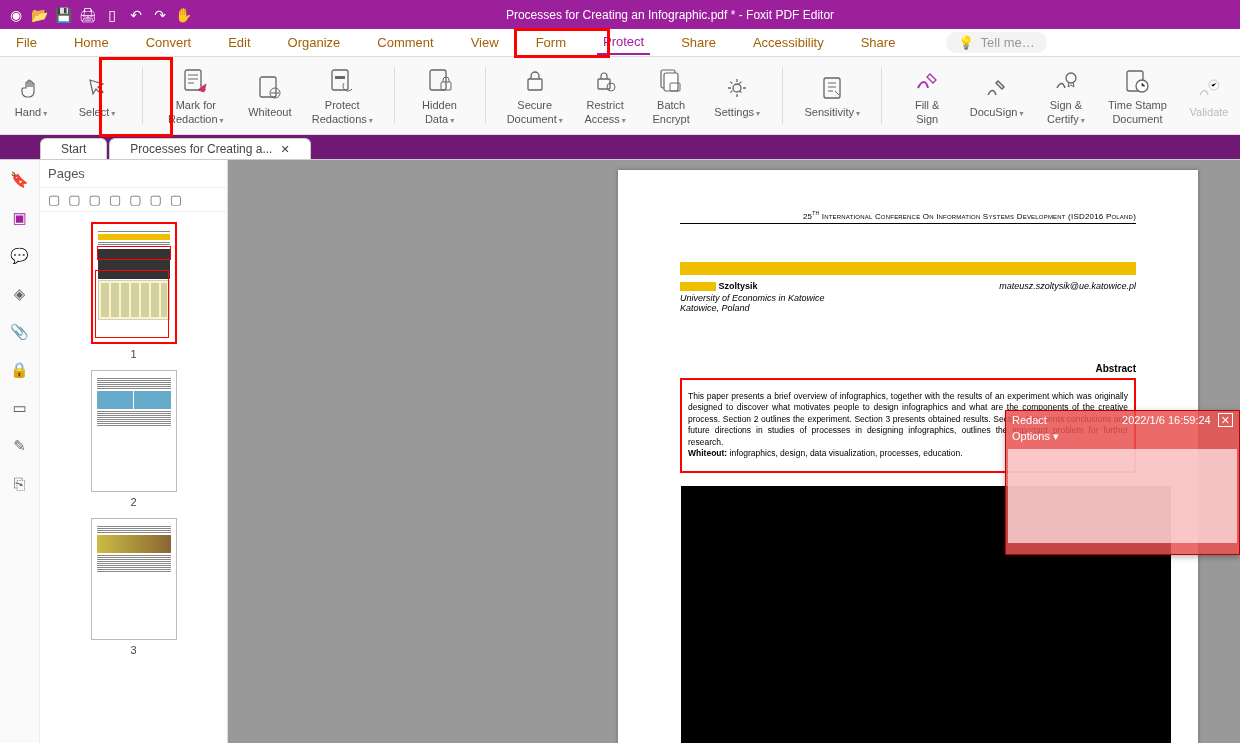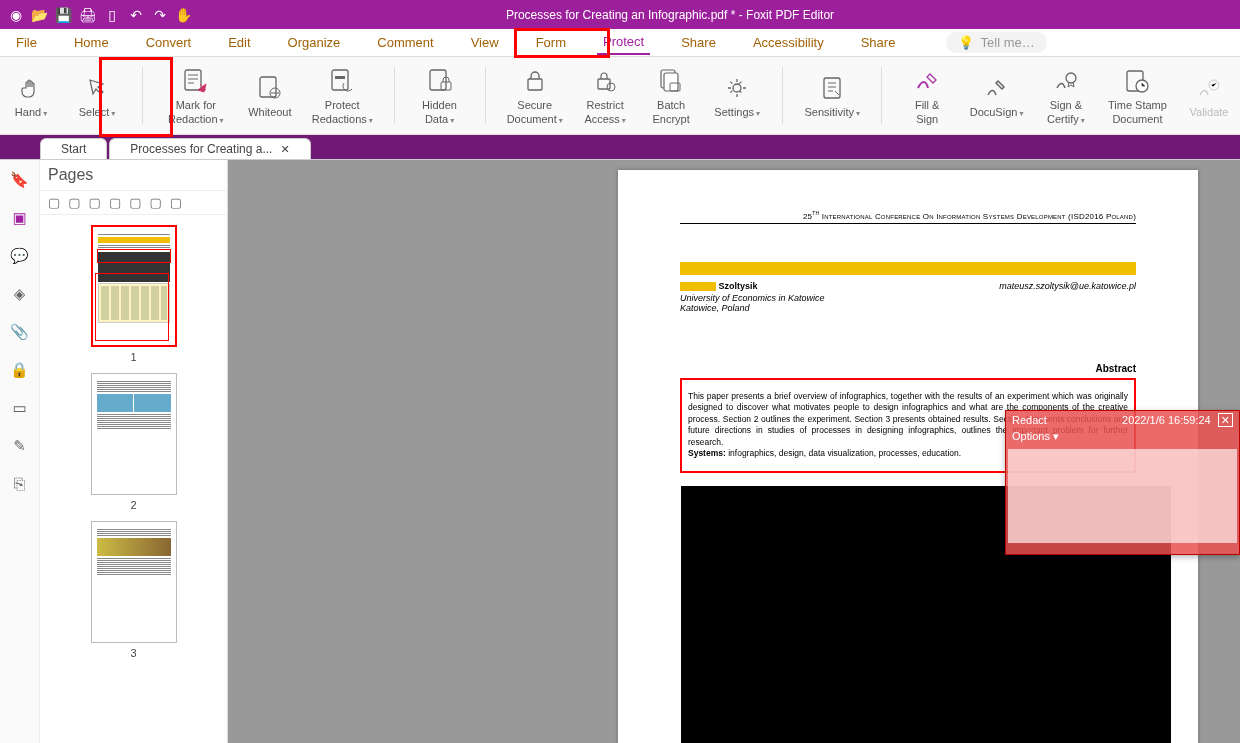--- a/index.html
+++ b/index.html
@@ -22,21 +22,21 @@
 .rsep{width:1px;background:#ddd;margin:6px 4px}
 .mark-highlight{border:3px solid red;position:absolute;top:57px;left:99px;width:74px;height:80px;z-index:5;pointer-events:none}
 .tabs{height:25px;background:#701a75;display:flex;align-items:end;padding-left:40px;border-bottom:1px solid #ccc}
 .tab{background:#fff;border:1px solid #ccc;border-bottom:none;border-radius:6px 6px 0 0;padding:3px 20px;font-size:12px;color:#444;display:flex;align-items:center;gap:8px;margin-right:2px}
 .tab .tx{font-size:11px;cursor:pointer}
 .workspace{display:flex;height:583px;position:relative}
 .sidepanel{width:40px;background:#fafafa;border-right:1px solid #eee;display:flex;flex-direction:column;align-items:center;padding-top:10px;gap:18px}
 .sidepanel span{width:20px;height:20px;display:flex;align-items:center;justify-content:center;color:#666;cursor:pointer;font-size:15px}
 .sidepanel span.active{color:#a020a0}
 .pagespanel{width:188px;border-right:1px solid #ddd;background:#fff;display:flex;flex-direction:column}
-.pp-head{padding:6px 8px;font-size:16px;color:#555;border-bottom:1px solid #eee}
+.pp-head{padding:6px 8px;font-size:13px;color:#555;border-bottom:1px solid #eee}
 .pp-tools{display:flex;gap:8px;padding:4px 8px;border-bottom:1px solid #eee}
 .pp-tools span{font-size:13px;color:#666;cursor:pointer}
 .thumbs{flex:1;overflow:auto;padding:10px 0;display:flex;flex-direction:column;align-items:center;gap:10px}
 .thumb{width:92px;display:flex;flex-direction:column;align-items:center;gap:4px}
 .thumb .timg{width:86px;height:122px;border:1px solid #bbb;background:#fff;padding:6px 5px;font-size:3px;color:#222;overflow:hidden;position:relative}
 .thumb.sel .timg{border:2px solid red}
 .thumb .tnum{font-size:11px;color:#444}
 .t-line{height:1px;background:#888;margin:1px 0}
 .t-block{background:#333;height:30px;margin-top:2px}
 .t-yel{background:#f0c000;height:6px;margin:2px 0}
@@ -374,21 +374,21 @@
         <div class="yel-title"></div>
         <div class="auth">
           <span><span class="yel-s"></span> <b>Szoltysik</b></span>
           <i>mateusz.szoltysik@ue.katowice.pl</i>
         </div>
         <div class="uni">University of Economics in Katowice</div>
         <div class="loc">Katowice, Poland</div>
         <div class="abs-h">Abstract</div>
         <div class="abs-box">
           <span>This paper presents a brief overview of infographics, together with the results of an experiment which was originally designed to discover what motivates people to design infographics and what are the components of the creative process. Section 2 outlines the experiment. Section 3 presents obtained results. Section 4 presents conclusions and future directions in studies of processes in designing infographics, outlines the important problem for further research.</span><br>
-          <b>Systems:</b><span> infographics, design, data visualization, processes, education.</span>
+          <b>Whiteout:</b><span> infographics, design, data visualization, processes, education.</span>
         </div>
       </div>
       <div class="redact-black"></div>
     </div>
 
     <div class="comment-pop">
       <div class="cp-head">
         <span>Redact</span>
         <span><span>2022/1/6 16:59:24</span> <span style="border:1px solid #fff;padding:0 2px;margin-left:4px">✕</span></span>
       </div>

